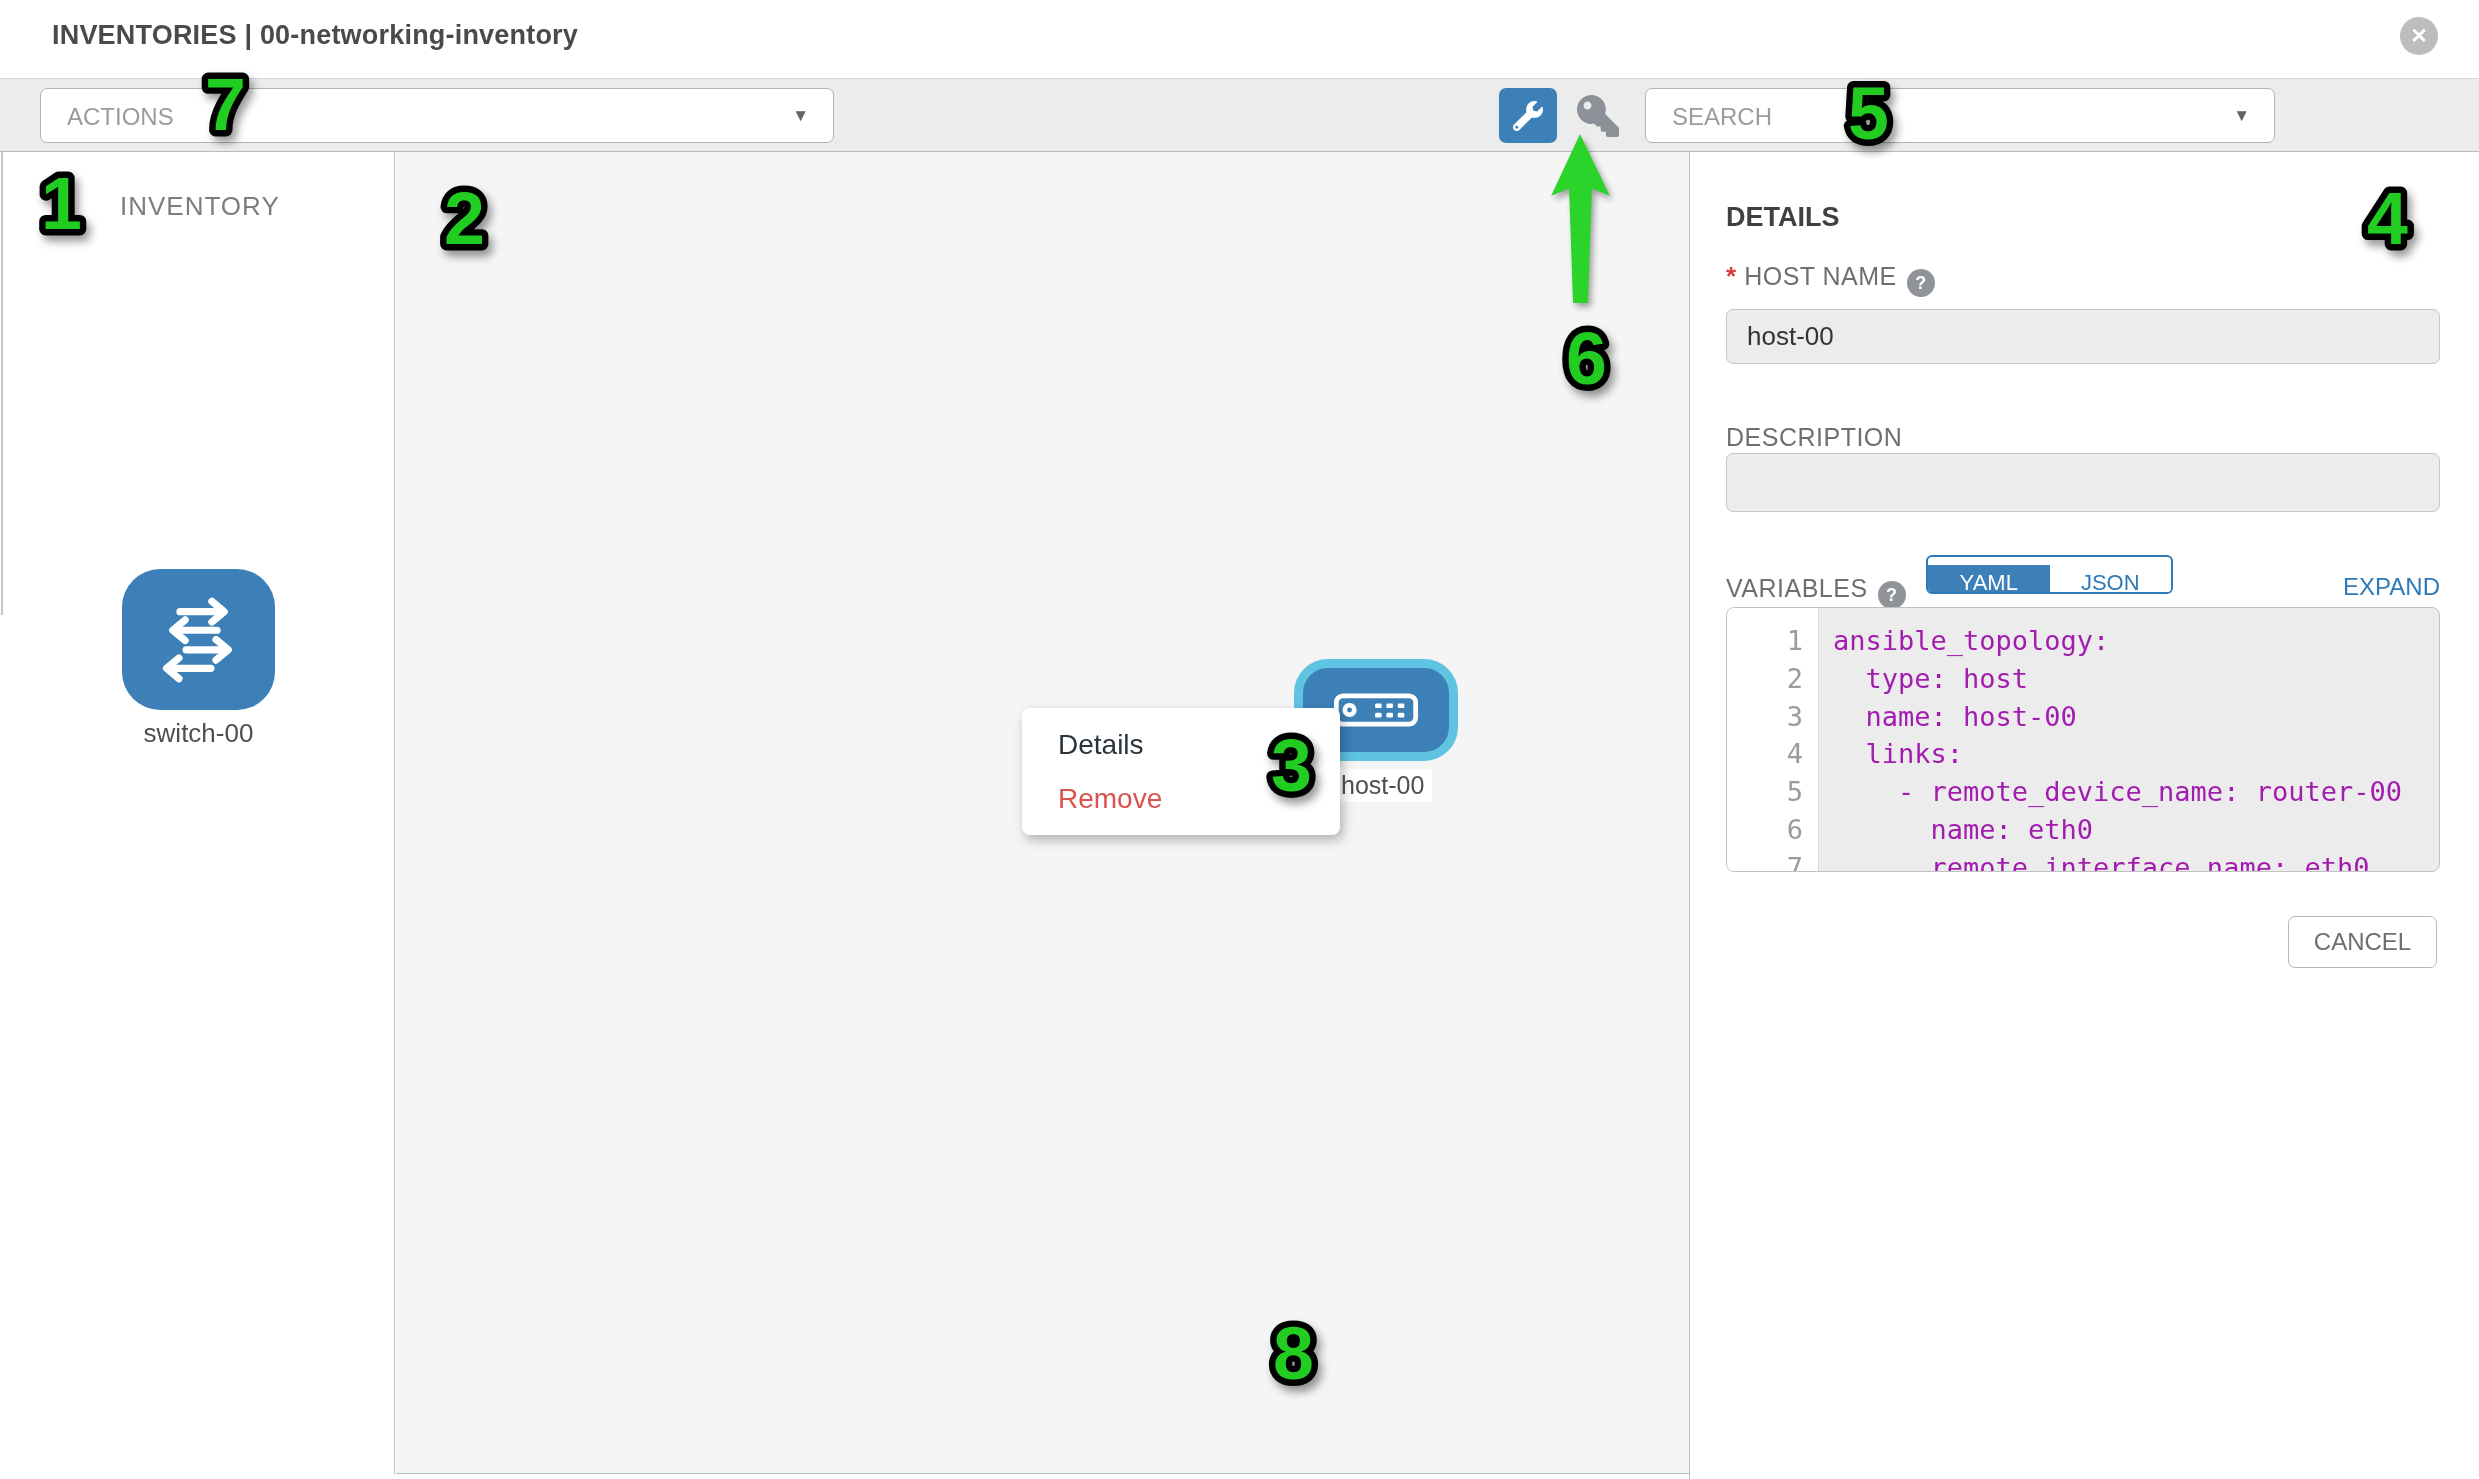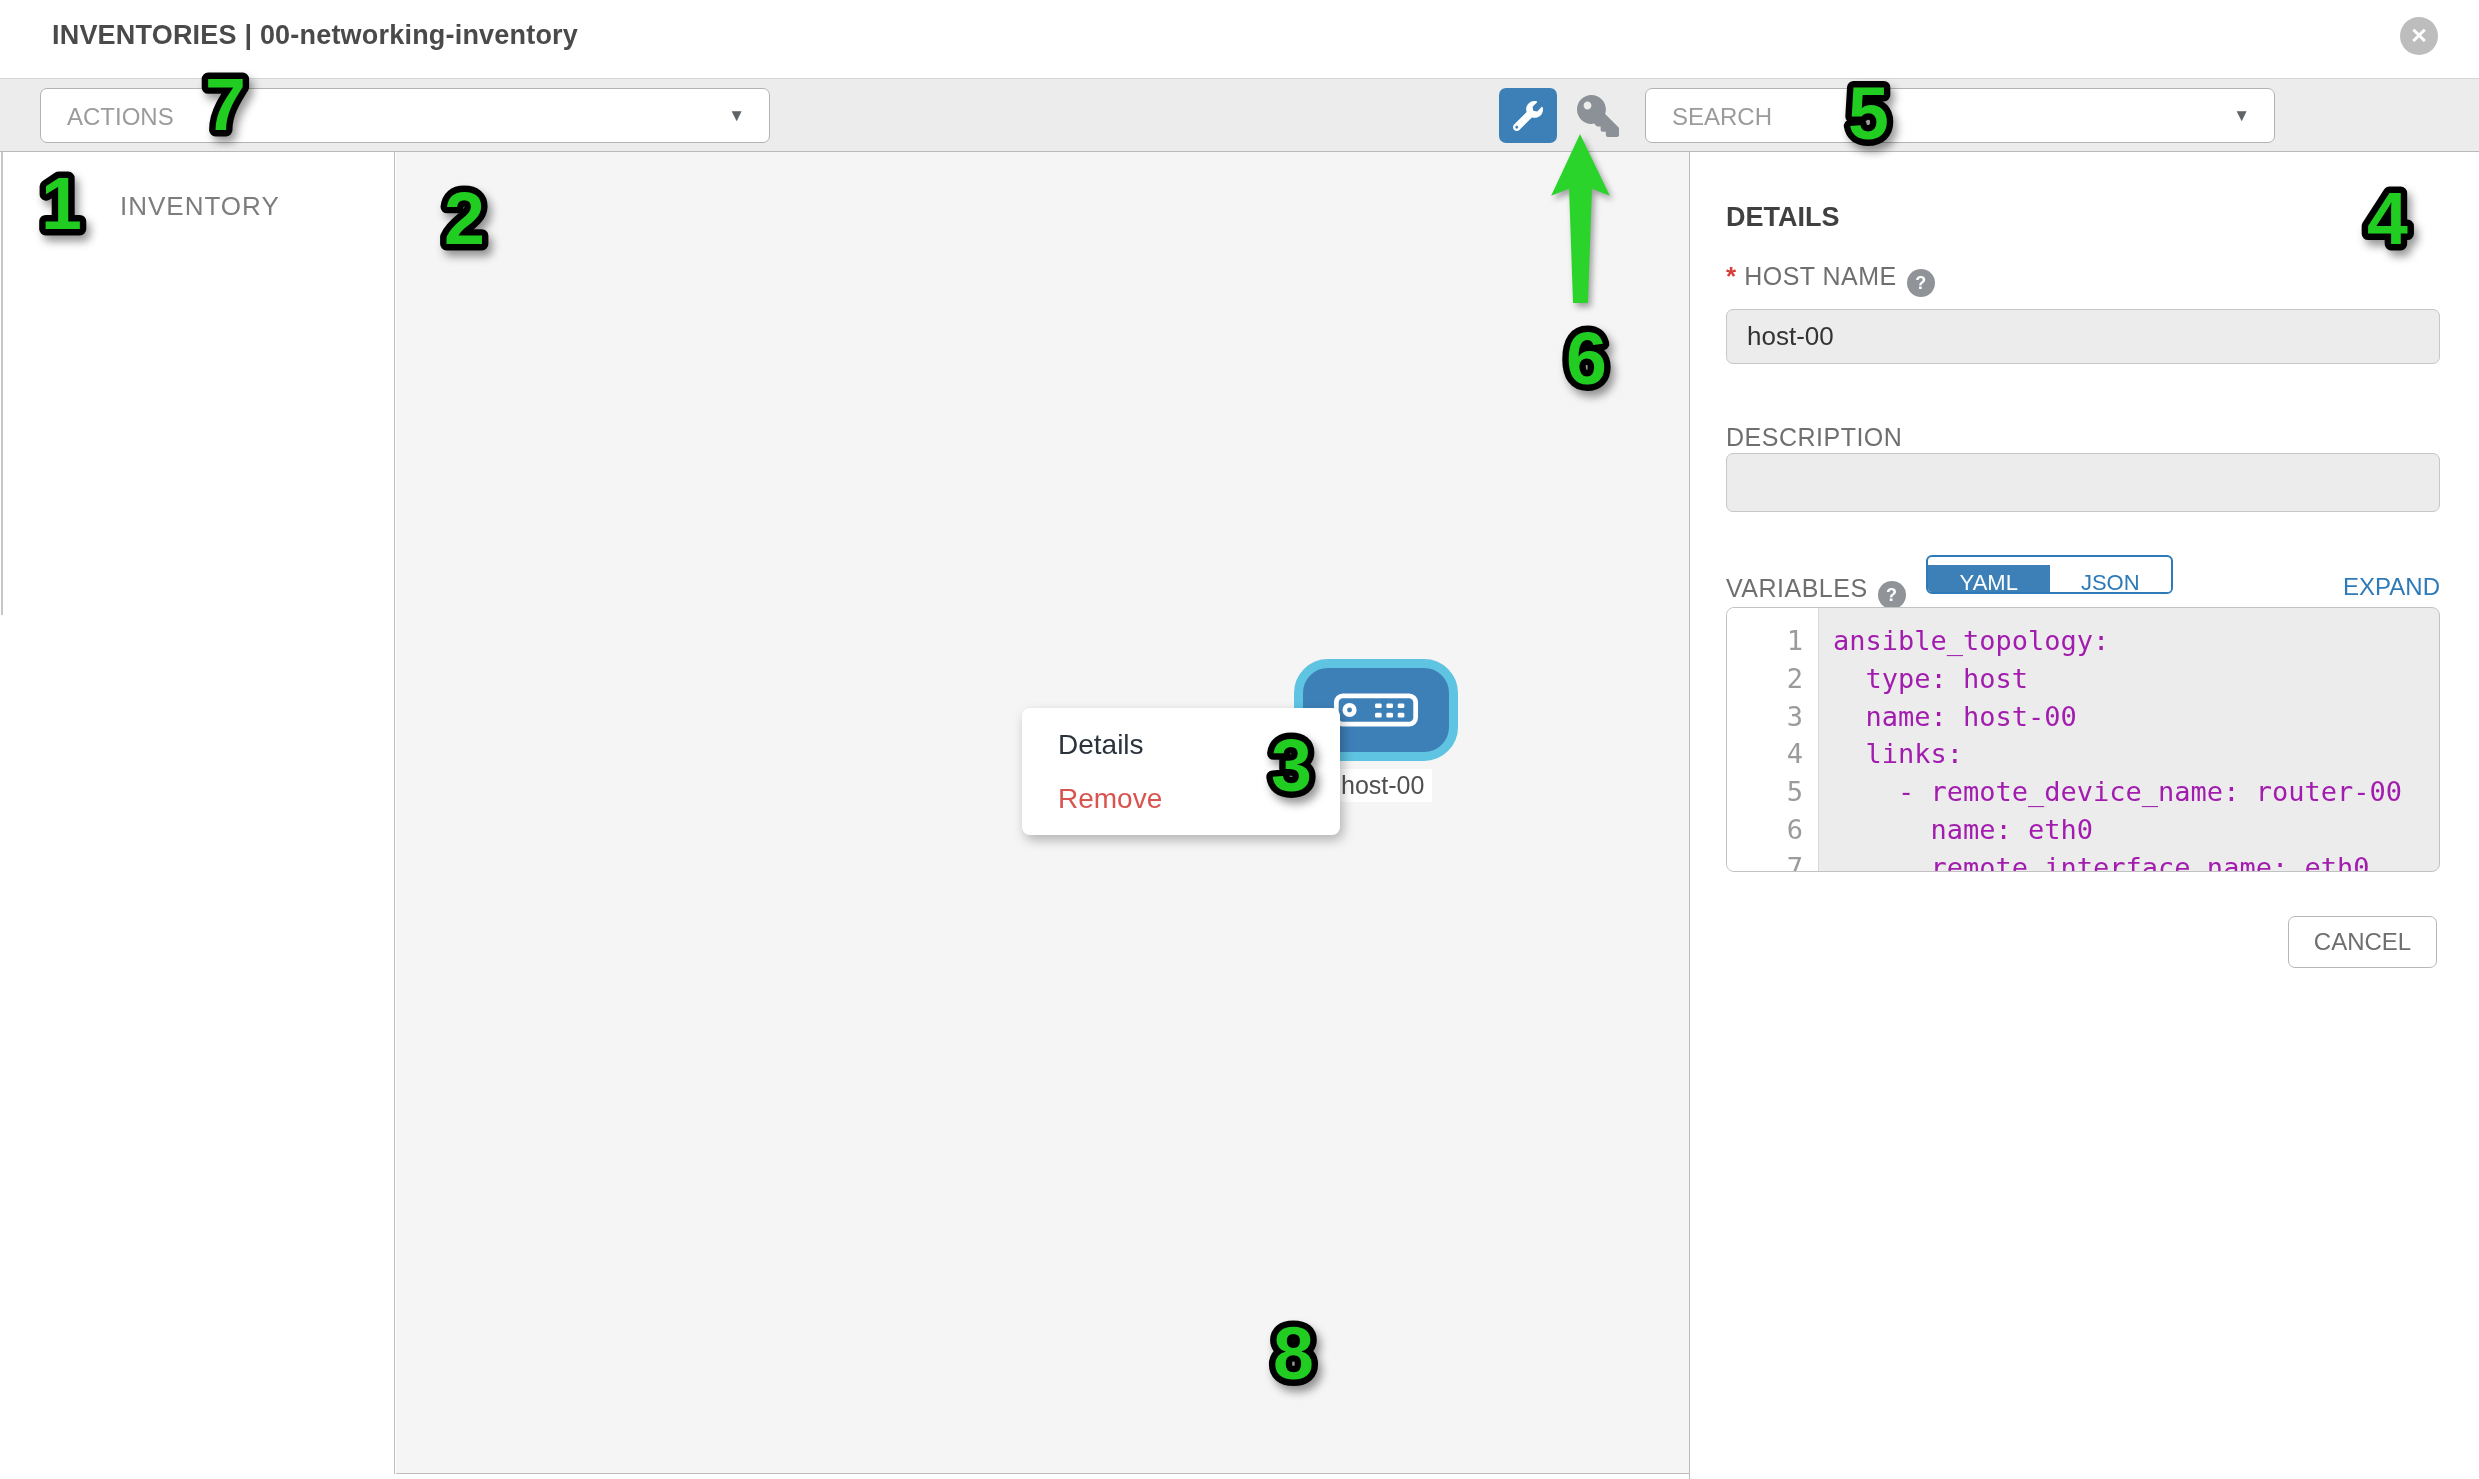--- a/index.html
+++ b/index.html
@@ -11,21 +11,21 @@
   .page-title { position:absolute; left:52px; top:20px; font-size:27px; font-weight:bold; color:#4a4a4a; letter-spacing:0.2px; }
   .close-btn { position:absolute; left:2400px; top:17px; width:38px; height:38px; border-radius:50%;
                background:#bdbdbd; color:#fff; font-size:21px; font-weight:bold; text-align:center; line-height:38px; cursor:pointer; }
 
   
   .toolbar { position:absolute; left:0; top:78px; width:2480px; height:74px; background:#ececec;
              border-top:1px solid #d6d6d6; border-bottom:1px solid #b9b9b9; }
   .dropdown { position:absolute; top:9px; height:55px; background:#fff; border:1.5px solid #b3b3b3; border-radius:7px; }
   .dropdown .dd-label { position:absolute; left:26px; top:14px; font-size:24px; color:#9b9b9b; }
   .dropdown .dd-caret { position:absolute; right:24px; top:17px; font-size:17px; color:#5f6468; }
-  .dd-actions { left:40px;  width:730px; }
+  .dd-actions { left:40px;  width:794px; }
   .dd-search  { left:1645px; width:630px; }
   .tool-btn { position:absolute; left:1499px; top:9px; width:58px; height:55px; background:#3d80b8; border-radius:7px;
               display:flex; align-items:center; justify-content:center; }
   .key-btn { position:absolute; left:1575px; top:14px; width:46px; height:46px; display:flex; align-items:center; justify-content:center; }
 
   
   .sidebar { position:absolute; left:0; top:152px; width:395px; height:1322px; background:#fff; border-right:1px solid #bdbdbd; }
   .sidebar-scroll-hint { position:absolute; left:1px; top:0; width:2px; height:463px; background:#c6c6c6; }
   .sidebar-heading { position:absolute; left:120px; top:39px; font-size:26px; font-weight:normal; color:#7d7d7d; letter-spacing:1px; }
   .palette-item { position:absolute; text-align:center; cursor:pointer; }
@@ -123,20 +123,35 @@
       <span class="dd-label">SEARCH</span>
       <span class="dd-caret">▼</span>
     </div>
   </div>
 
   <div class="sidebar">
     <div class="sidebar-scroll-hint"></div>
     <div class="sidebar-heading">INVENTORY</div>
 
 
+    <div class="palette-item" style="left:122px; top:417px; width:153px;">
+      <div class="switch-shape">
+        <svg width="107" height="103" viewBox="0 0 100 100" fill="none" stroke="#ffffff" stroke-width="7" stroke-linecap="round" stroke-linejoin="round">
+          <path d="M32 23 H72"></path>
+            <path d="M63 13 L75 23 L63 33"></path>
+          <path d="M68 41 H28"></path>
+            <path d="M37 31 L25 41 L37 51"></path>
+          <path d="M38 60 H76"></path>
+            <path d="M67 50 L79 60 L67 70"></path>
+          <path d="M62 78 H22"></path>
+            <path d="M31 68 L19 78 L31 88"></path>
+        </svg>
+      </div>
+      <div class="palette-label">switch-00</div>
+    </div>
   </div>
 
   <div class="canvas">
 
     <div class="host-node">
       <svg width="86" height="34" viewBox="0 0 90 36">
         <rect x="3" y="3" width="84" height="30" rx="7" fill="none" stroke="#ffffff" stroke-width="5"></rect>
         <circle cx="17" cy="18" r="7.5" fill="#ffffff"></circle>
         <circle cx="17" cy="18" r="2.6" fill="#3d80b8"></circle>
         <rect x="44" y="11" width="7" height="5" rx="1.5" fill="#ffffff"></rect>

